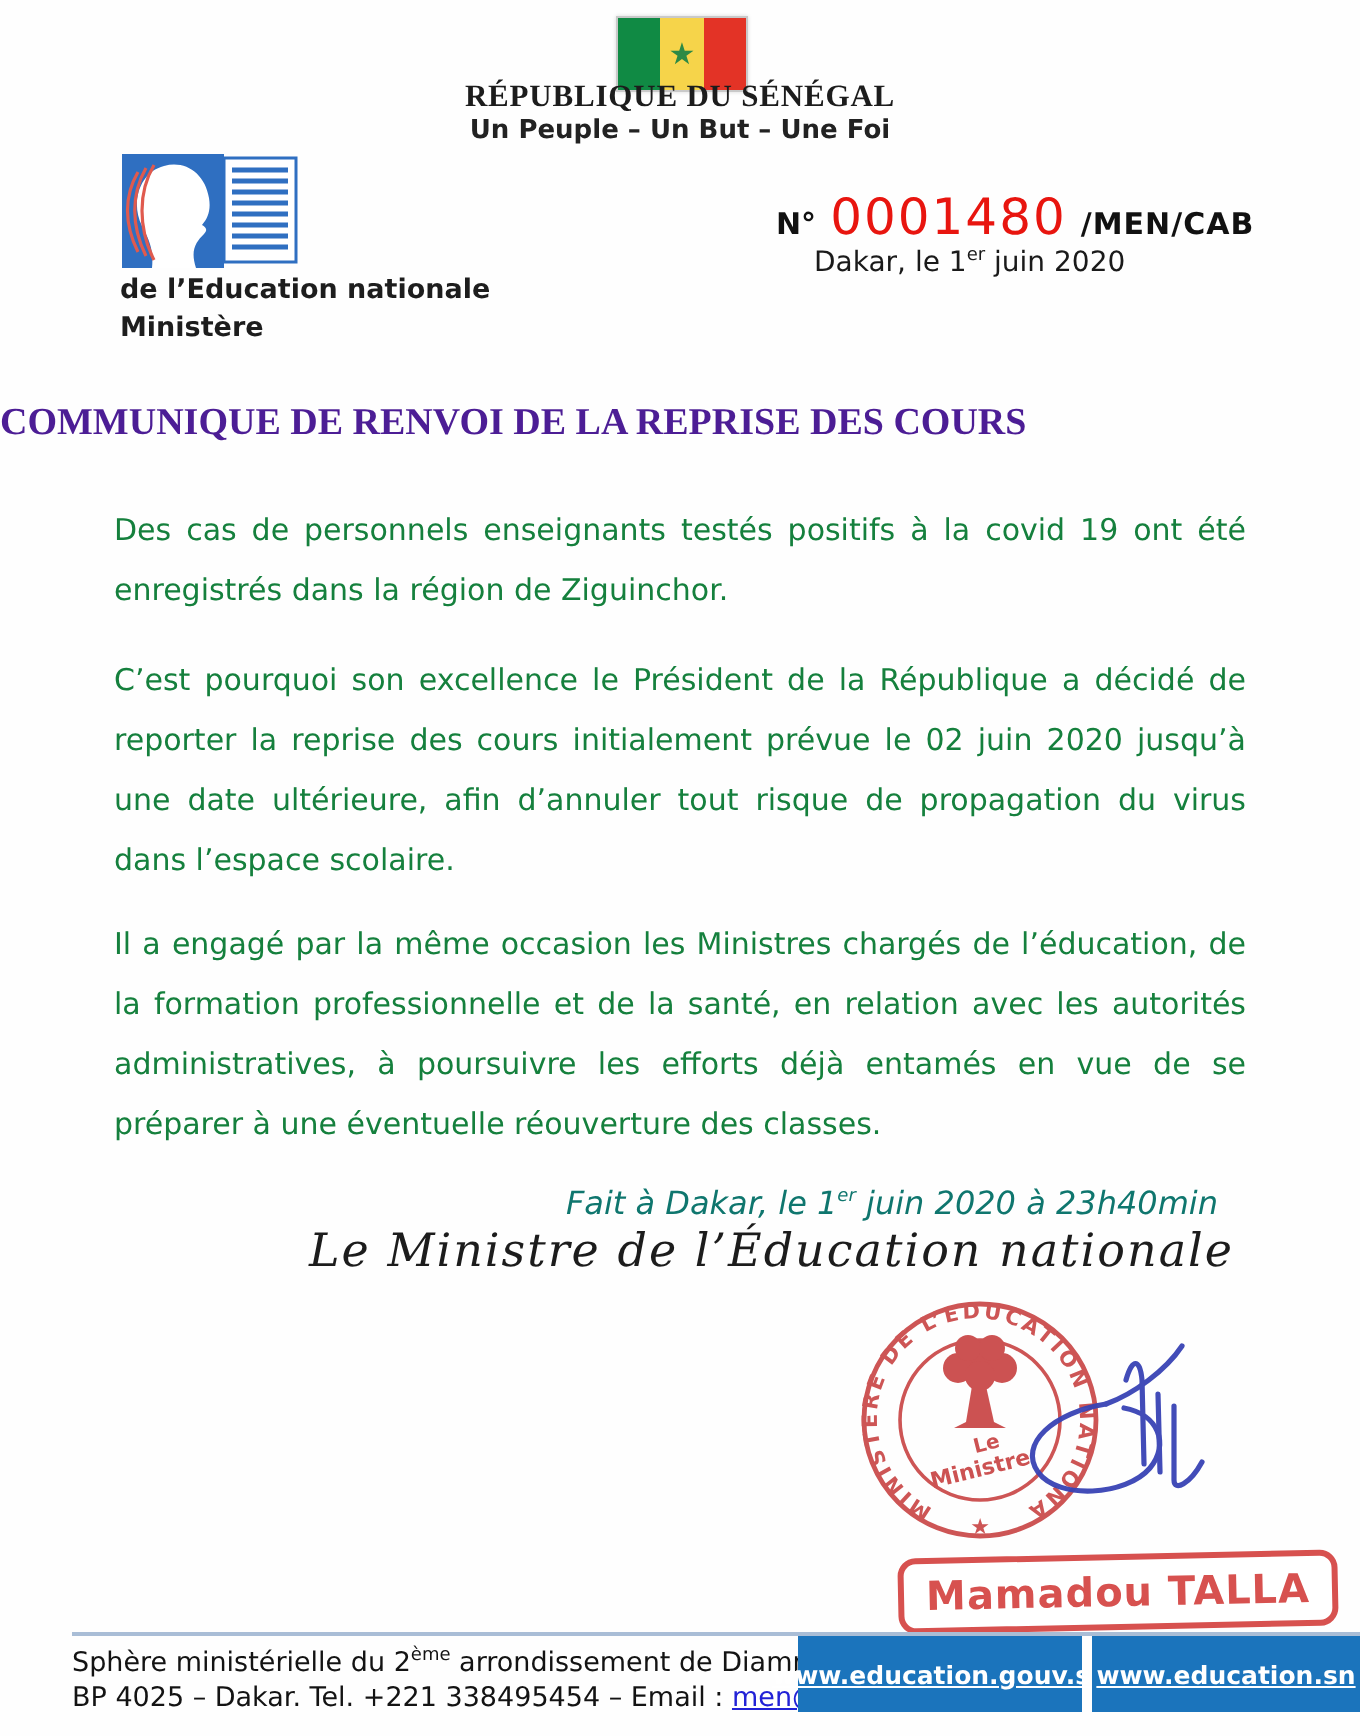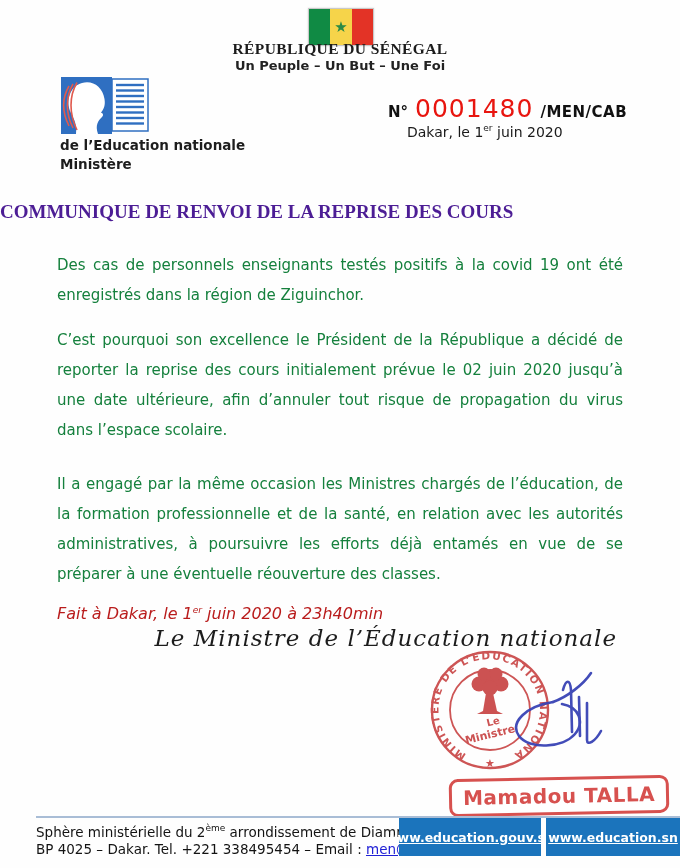--- a/index.html
+++ b/index.html
@@ -28,22 +28,22 @@
   .ref-number{font-size:25px;font-weight:normal;color:#e8150f;letter-spacing:1px;}
   .ref-suffix{font-size:15px;font-weight:bold;color:#111;letter-spacing:.5px;}
   .dakar{position:absolute;left:407px;top:123px;font-size:14px;color:#1a1a1a;}
   sup{font-size:9px;}
 
   
   .doc-title{position:absolute;left:0;top:201px;width:100%;text-align:left;
              font-family:"Liberation Serif",serif;font-weight:bold;font-size:19px;color:#4c1d95;}
   .content{position:absolute;left:57px;top:250px;width:566px;}
   .content p{margin:0 0 15px 0;font-size:15px;line-height:30px;text-align:justify;color:#15803d;}
-  .content p.p2{margin-bottom:24px;}
-  .made-line{margin:6px 14px 0 0;font-style:italic;font-size:16px;color:#b91c1c;}
+  .content p.p2{margin-bottom:12px;}
+  .made-line{text-align:right;margin:6px 14px 0 0;font-style:italic;font-size:16px;color:#0f766e;}
   .script-line{text-align:right;margin:2px 6px 0 0;font-family:"DejaVu Serif",serif;
                font-style:italic;font-size:23px;letter-spacing:1px;color:#1c1c1c;}
 
   
   .stamp-svg{position:absolute;left:395px;top:643px;}
   .name-stamp{position:absolute;left:449px;top:777px;transform:rotate(-1.2deg);
               border:3px solid #d7514f;border-radius:9px;padding:4px 11px;
               color:#d7514f;font-size:20px;font-weight:bold;letter-spacing:.5px;background:rgba(255,255,255,.6);}
 
   

